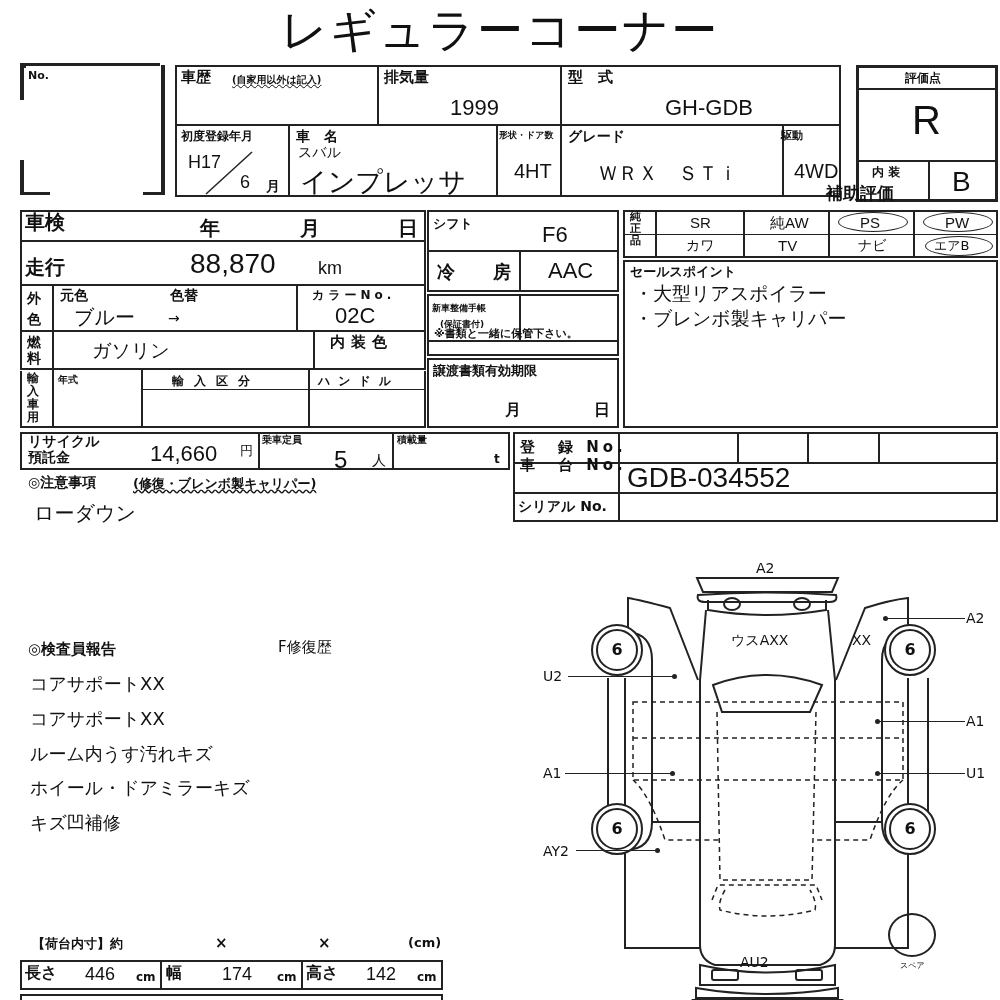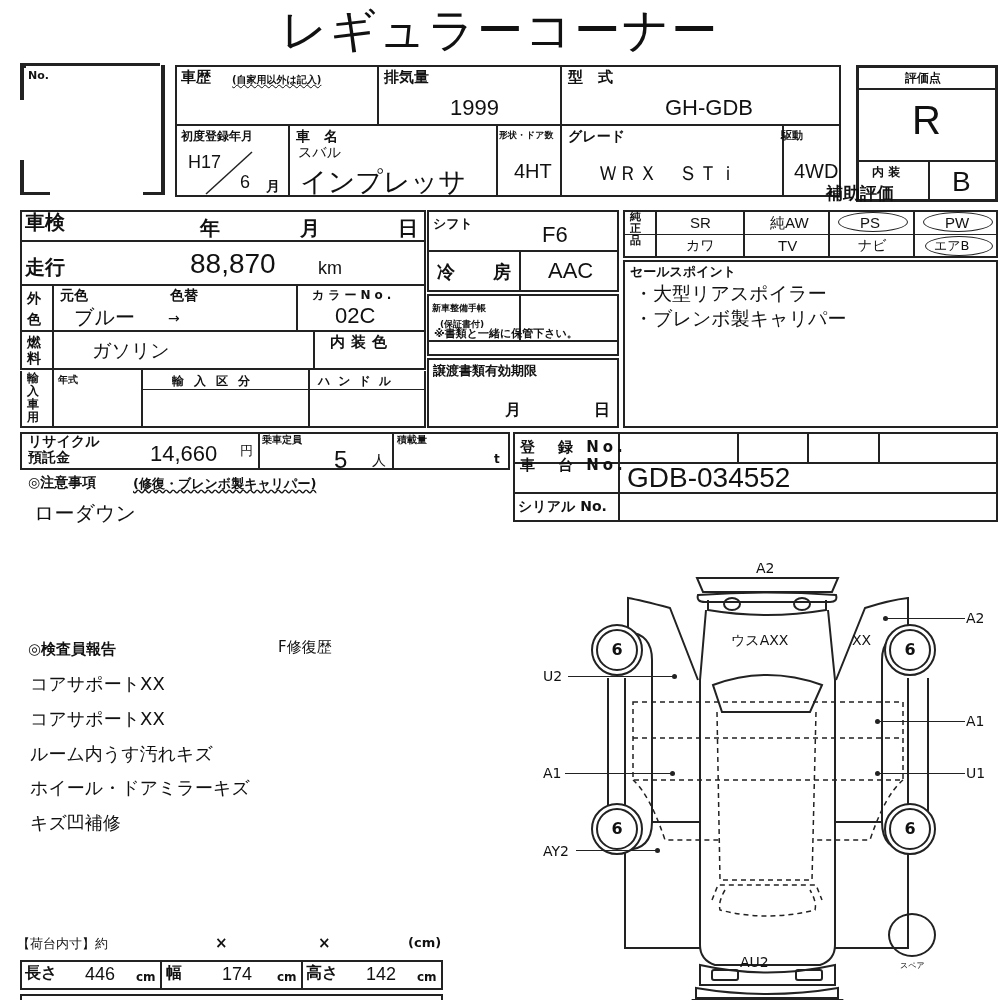--- a/index.html
+++ b/index.html
@@ -205,21 +205,21 @@
 <span class="lbl" style="left:518px;top:498px;font-size:14px">シリアル No.</span>
 
 <span class="abs" style="left:28px;top:640px;font-size:15px;font-weight:bold">◎検査員報告</span>
 <span class="abs" style="left:278px;top:638px;font-size:15px">F修復歴</span>
 <span class="abs" style="left:30px;top:672px;font-size:18px">コアサポートXX</span>
 <span class="abs" style="left:30px;top:707px;font-size:18px">コアサポートXX</span>
 <span class="abs" style="left:30px;top:742px;font-size:18px">ルーム内うす汚れキズ</span>
 <span class="abs" style="left:30px;top:776px;font-size:18px">ホイール・ドアミラーキズ</span>
 <span class="abs" style="left:30px;top:811px;font-size:18px">キズ凹補修</span>
 
-<span class="abs" style="left:17px;top:935px;font-size:13px;font-weight:normal">【荷台内寸】約</span>
+<span class="abs" style="left:32px;top:935px;font-size:13px;font-weight:bold">【荷台内寸】約</span>
 <span class="abs" style="left:215px;top:934px;font-size:15px;font-weight:bold">×</span>
 <span class="abs" style="left:318px;top:934px;font-size:15px;font-weight:bold">×</span>
 <span class="abs" style="left:408px;top:935px;font-size:13px;font-weight:bold">(cm)</span>
 <div class="bx" style="left:20px;top:960px;width:423px;height:30px;"></div>
 <div class="vl" style="left:160px;top:960px;height:30px;"></div>
 <div class="vl" style="left:301px;top:960px;height:30px;"></div>
 <div class="bx" style="left:20px;top:994px;width:423px;height:10px;"></div>
 <span class="lbl" style="left:25px;top:963px;font-size:16px">長さ</span>
 <span class="val" style="left:85px;top:964px;font-size:18px">446</span>
 <span class="lbl" style="left:136px;top:970px;font-size:12px">cm</span>

